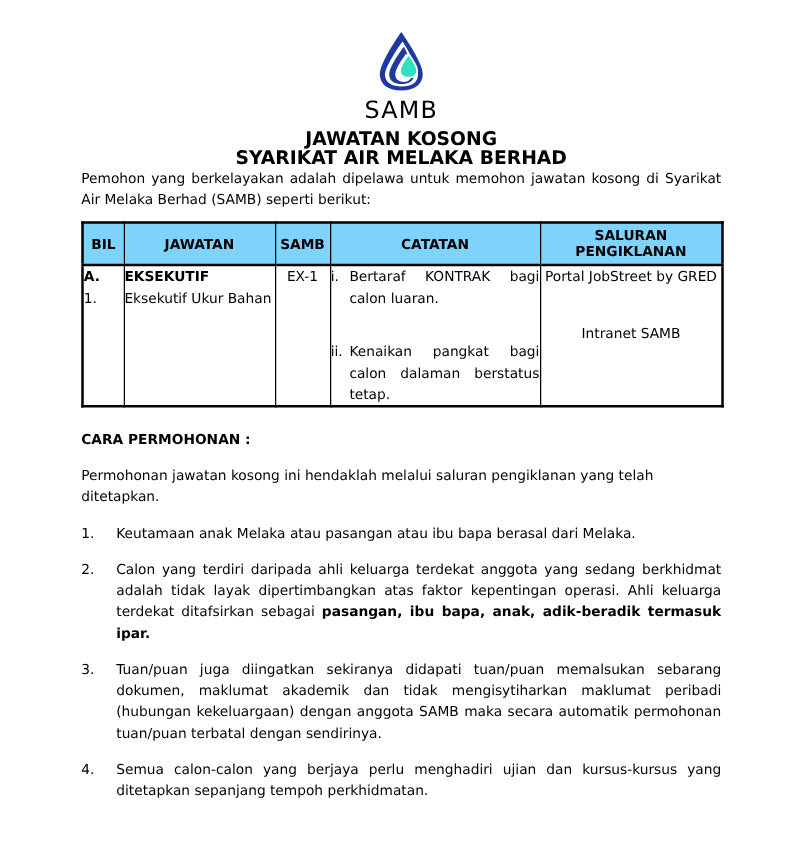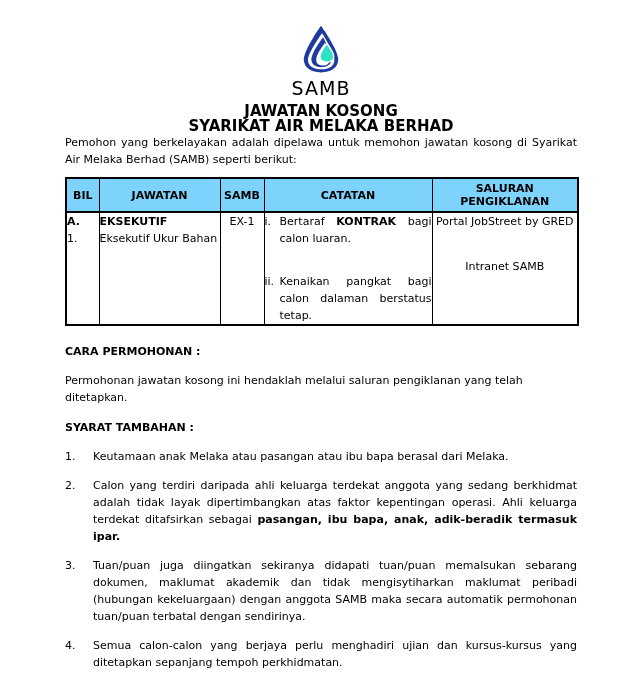--- a/index.html
+++ b/index.html
@@ -139,39 +139,38 @@
           <td class="c-jawatan">
             <div class="bold">EKSEKUTIF</div>
             <div>Eksekutif Ukur Bahan</div>
           </td>
           <td class="c-gred">
             <div>EX-1</div>
           </td>
           <td class="c-catatan">
             <div class="cat-item">
               <span class="cat-marker">i.</span>
-              <span><span>Bertaraf </span><span style="font-weight: 700;">KONTRAK</span><span> bagi calon luaran.</span></span>
+              <span><span>Bertaraf </span><span style="font-weight: 400;">KONTRAK</span><span> bagi calon luaran.</span></span>
             </div>
             <div class="cat-item">
               <span class="cat-marker">ii.</span>
               <span><span>Kenaikan pangkat bagi calon dalaman berstatus tetap.</span></span>
             </div>
           </td>
           <td class="c-saluran">
             <div class="sal-line">Portal JobStreet by GRED</div>
             <div class="sal-line">Intranet SAMB</div>
           </td>
         </tr>
       </tbody>
     </table>
 
     <div class="section-heading">CARA PERMOHONAN :</div>
     <p class="cara-body">Permohonan jawatan kosong ini hendaklah melalui saluran pengiklanan yang telah ditetapkan.</p>
 
-    <div class="section-heading syarat-heading">SYARAT TAMBAHAN :</div>
     <div class="req-list">
       <div class="req-item">
         <span class="req-num">1.</span>
         <div><span>Keutamaan anak Melaka atau pasangan atau ibu bapa berasal dari Melaka.</span></div>
       </div>
       <div class="req-item">
         <span class="req-num">2.</span>
         <div><span>Calon yang terdiri daripada ahli keluarga terdekat anggota yang sedang berkhidmat adalah tidak layak dipertimbangkan atas faktor kepentingan operasi. Ahli keluarga terdekat ditafsirkan sebagai </span><span style="font-weight: 700;">pasangan, ibu bapa, anak, adik-beradik termasuk ipar.</span></div>
       </div>
       <div class="req-item">

